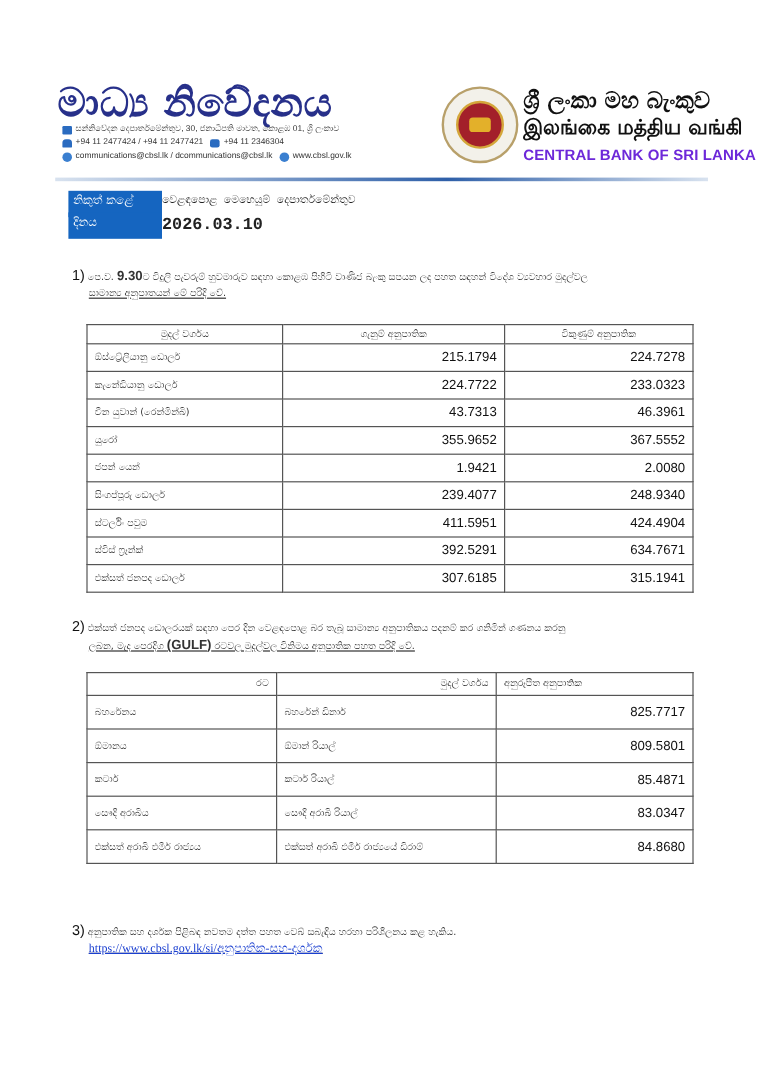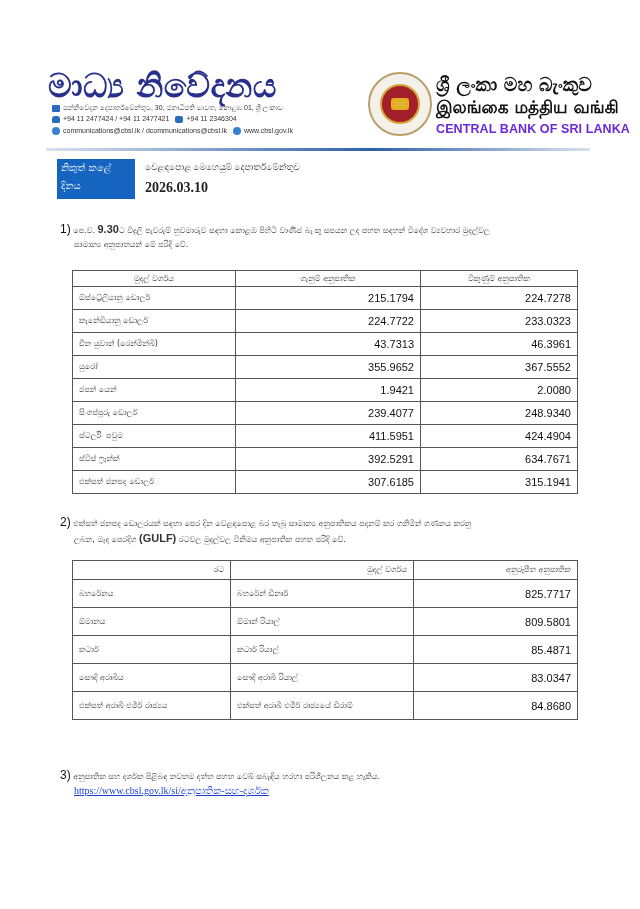--- a/index.html
+++ b/index.html
@@ -22,38 +22,38 @@
   .seal-lion { width:18px; height:12px; background:#e3b02a; border-radius:3px; }
   .bank-si { left:436px; top:73px; font-size:19px; font-weight:bold; color:#111; font-family:"DejaVu Sans", sans-serif; line-height:22px; }
   .bank-ta { left:436px; top:97px; font-size:17px; font-weight:bold; color:#111; font-family:"DejaVu Sans", sans-serif; line-height:20px; }
   .bank-en { left:436px; top:121px; font-size:12.5px; font-weight:bold; color:#6d28d9; line-height:16px; letter-spacing:0.1px; }
 
   .rule { left:46px; top:148px; width:544px; height:3px; background:linear-gradient(to right, #d8e2ef, #2e5fa8 60%, #d8e2ef); }
 
   
   .info-row { left:57px; display:flex; height:22px; }
   .info-key { width:78px; background:#1565c0; color:#fff; font-size:10px; padding:3px 4px; box-sizing:border-box; font-family:"DejaVu Sans", sans-serif; }
-  .info-val { padding-left:10px; font-size:9px; line-height:16px; font-family:Liberation Serif, serif; }
+  .info-val { font-size:9px; line-height:16px; font-family:Liberation Mono, monospace; }
   .info-val.date { font-size:14px; font-weight:bold; line-height:22px; }
 
   
   .para { left:60px; width:520px; font-size:8px; line-height:14px; font-family:"DejaVu Sans", sans-serif; color:#333; }
   .para .num { font-family:"Liberation Sans", sans-serif; font-size:12px; color:#111; font-weight:normal; }
-  .para .indent { padding-left:14px; display:block; }
+  .para .indent { padding-left:14px; display:block;text-decoration:underline; }
   .para b { font-family:"Liberation Sans", sans-serif; font-size:11px; }
 
   table { border-collapse:collapse; position:absolute; }
   td, th { border:1px solid #555; font-size:8px; padding:0 6px; font-family:"DejaVu Sans", sans-serif; color:#333; font-weight:normal; }
   td.num { text-align:right; font-family:"Liberation Sans", sans-serif; font-size:11px; color:#111; }
   th { height:15px; text-align:center; }
   .t1 { left:72px; top:270px; width:506px; }
   .t1 td { height:22px; }
   .t2 { left:72px; top:560px; width:506px; }
   .t2 th { text-align:right; height:18px; }
-  .t2 th.c3 { text-align:right; }
+  .t2 th.c3 { text-align:left; }
   .t2 td { height:27px; }
 
   .link { color:#1a3fd0; text-decoration:underline; font-family:"Liberation Serif", serif; font-size:10px; }
 </style>
 </head>
 <body>
 
 <div class="abs masthead-title">මාධ්‍ය නිවේදනය</div>
 <div class="abs contact-row" style="top:103px;">
   <span class="ci mail"></span>

